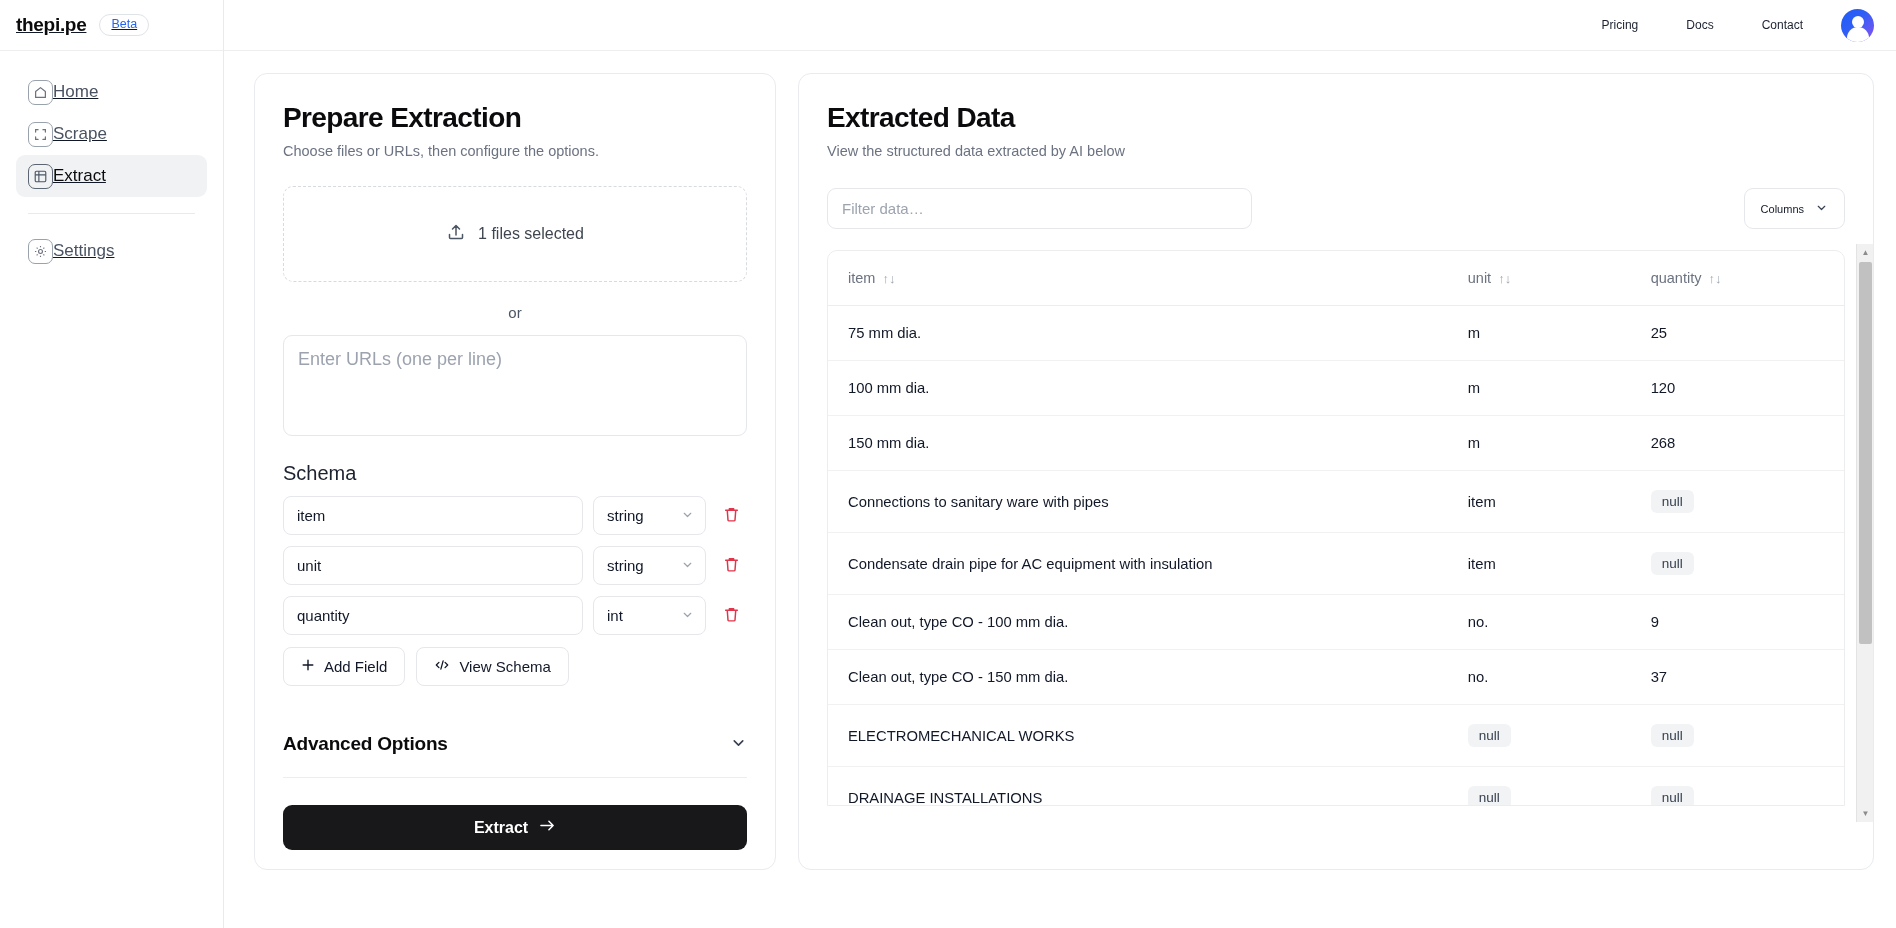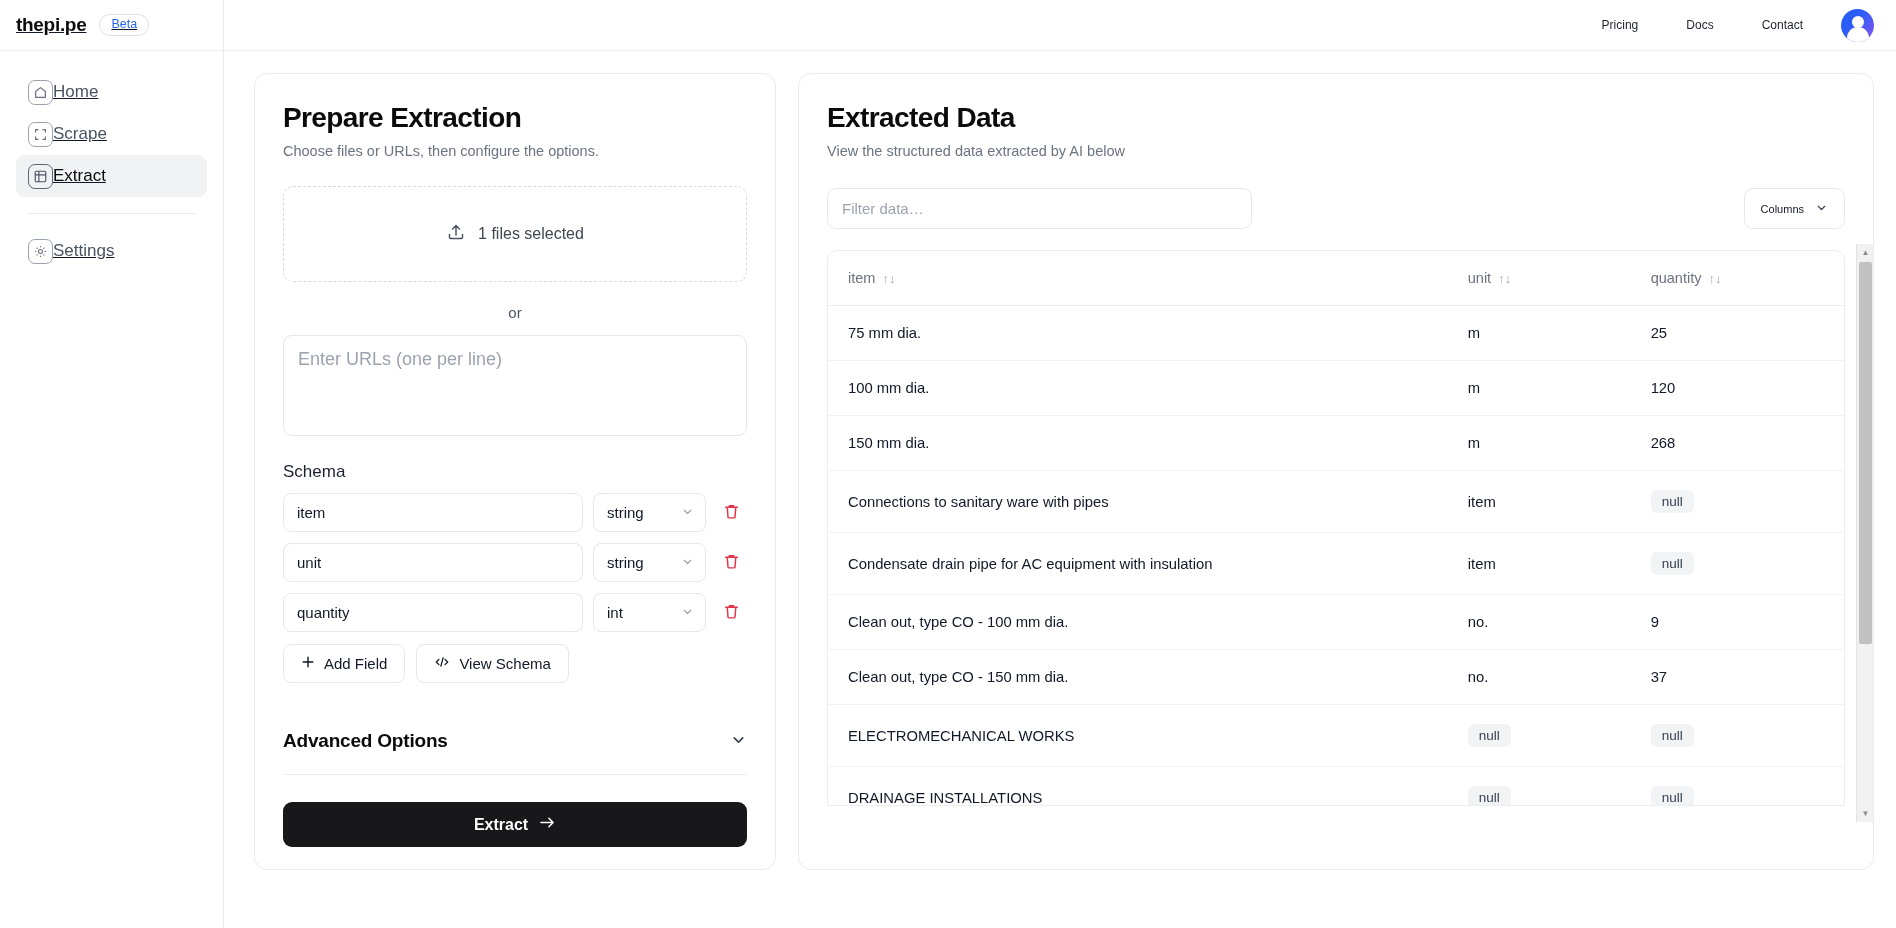--- a/index.html
+++ b/index.html
@@ -108,21 +108,21 @@
 
   .urls-box {
     width: 100%; height: 101px;
     border: 1px solid #e5e7eb; border-radius: 9px;
     padding: 13px 14px; font-size: 18px;
     font-family: "Liberation Sans", sans-serif;
     color: #111827; resize: none; outline: none; background: #fff;
   }
   .urls-box::placeholder { color: #9ca3af; }
 
-  .section-label { font-size: 17px; color: #1c2230; margin: 22px 0 11px; }
+  .section-label { font-size: 20px; color: #1c2230; margin: 22px 0 11px; }
 
   .schema-row { display: flex; align-items: center; gap: 10px; margin-bottom: 11px; }
   .field-input {
     flex: 1; height: 39px;
     border: 1px solid #e5e7eb; border-radius: 8px;
     padding: 0 13px; font-size: 15px; color: #111827;
     font-family: "Liberation Sans", sans-serif; outline: none; background:#fff;
   }
   .type-select {
     width: 113px; flex: 0 0 113px; height: 39px;

